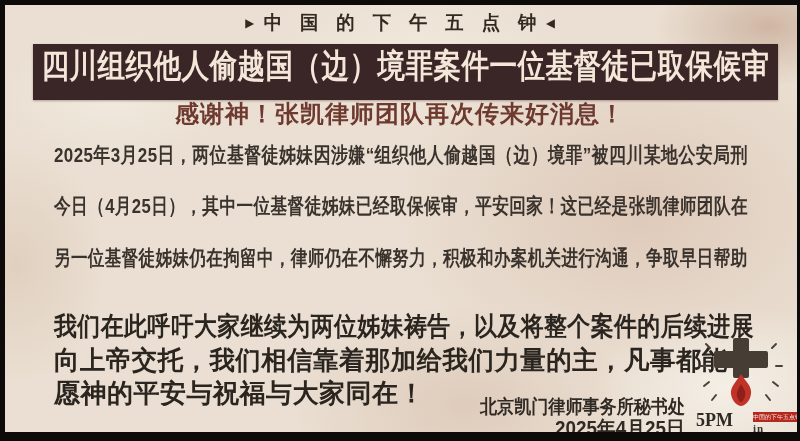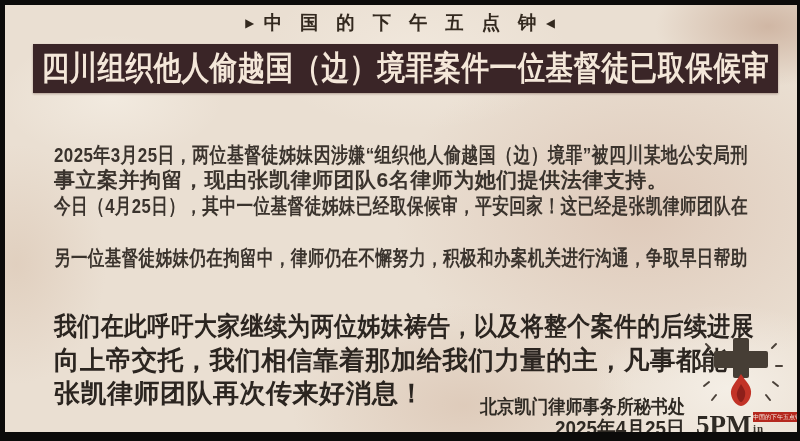--- a/index.html
+++ b/index.html
@@ -26,22 +26,22 @@
     position:absolute;left:0;top:10px;width:800px;height:26px;
     display:flex;align-items:center;justify-content:center;white-space:nowrap;
     color:#33291f;font-family:"Liberation Serif","DejaVu Serif",serif;
     font-size:19px;font-weight:bold;letter-spacing:7px;
   }
   .tagline .arrow{font-family:"DejaVu Sans",sans-serif;font-size:12px;letter-spacing:0;color:#33291f;}
   .tagline .arrow.l{margin-right:10px;}
   .tagline .arrow.r{margin-left:3px;}
 
   .banner{
-    position:absolute;left:33px;top:44px;width:745px;height:49px;
-    background:#3a2527;display:flex;align-items:center;justify-content:center;
+    position:absolute;left:33px;top:44px;width:745px;height:56px;
+    background:#3a2527;display:flex;justify-content:center;
     box-shadow:0 1px 2px rgba(60,30,20,0.35);
   }
   .banner .txt{
     white-space:nowrap;color:#f4e7d9;font-size:33px;font-weight:bold;letter-spacing:0.5px;
   }
 
   .subtitle{position:absolute;left:0;top:98px;width:800px;text-align:center;}
   .subtitle .txt{
     display:inline-block;white-space:nowrap;
     color:#6e3a30;font-size:24px;font-weight:bold;letter-spacing:1px;
@@ -60,21 +60,21 @@
     color:#2f2a24;font-size:19px;font-weight:600;
   }
   .credit.date{font-size:20px;}
 
   .logo{position:absolute;left:688px;top:336px;width:106px;height:102px;z-index:10;}
   .logo svg{position:absolute;left:6px;top:0;}
   .brand{
     position:absolute;left:8px;top:70px;width:98px;height:30px;
     font-family:"Liberation Serif","DejaVu Serif",serif;color:#2e2a24;
   }
-  .brand .fivepm{position:absolute;left:0;top:4px;font-size:27px;font-weight:bold;letter-spacing:0;}
+  .brand .fivepm{position:absolute;left:0;top:4px;font-size:18px;font-weight:bold;letter-spacing:0;}
   .brand .badge{
     position:absolute;left:57px;top:6px;width:44px;height:10px;background:#b5281e;
     color:#f6ece2;font-size:6px;line-height:10px;text-align:center;letter-spacing:0;
     overflow:hidden;white-space:nowrap;font-family:"Liberation Sans","DejaVu Sans",sans-serif;
   }
   .brand .inchina{
     position:absolute;left:57px;top:16px;width:48px;
     font-size:11px;font-weight:bold;letter-spacing:1px;color:#3a342c;
   }
 </style>
@@ -86,29 +86,31 @@
   <div class="tagline" style="transform: scaleX(0.9625); transform-origin: center center;">
     <span class="arrow l">▶</span>
     <span>中 国 的 下 午 五 点 钟</span>
     <span class="arrow r">◀</span>
   </div>
 
   <div class="banner">
     <span class="txt" style="transform: scaleX(0.835821); transform-origin: center center;">四川组织他人偷越国（边）境罪案件一位基督徒已取保候审</span>
   </div>
 
+  <div class="subtitle">
+    <span class="txt">感谢神！张凯律师团队再次传来好消息！</span>
+  </div>
 
   <div class="bodyline" style="top: 141px; transform: scaleX(0.806977); transform-origin: left center;">2025年3月25日，两位基督徒姊妹因涉嫌“组织他人偷越国（边）境罪”被四川某地公安局刑</div>
-  <div class="bodyline" style="top:166px;">事立案并拘留，现由张凯律师团队6名律师为她们提供法律支持。</div>
   <div class="bodyline" style="top: 192px; transform: scaleX(0.793143); transform-origin: left center;">今日（4月25日），其中一位基督徒姊妹已经取保候审，平安回家！这已经是张凯律师团队在</div>
   <div class="bodyline" style="top: 244px; transform: scaleX(0.786848); transform-origin: left center;">另一位基督徒姊妹仍在拘留中，律师仍在不懈努力，积极和办案机关进行沟通，争取早日帮助</div>
 
   <div class="emline" style="top: 309px; transform: scaleX(0.880503); transform-origin: left center;">我们在此呼吁大家继续为两位姊妹祷告，以及将整个案件的后续进展</div>
   <div class="emline" style="top: 343px; transform: scaleX(0.977654); transform-origin: left center;">向上帝交托，我们相信靠着那加给我们力量的主，凡事都能！</div>
-  <div class="emline" style="top:376px;">张凯律师团队再次传来好消息！</div>
+  <div class="emline" style="top:376px;">愿神的平安与祝福与大家同在！</div>
 
   <div class="credit org" style="top: 394px; transform: scaleX(0.899123); transform-origin: right center;">北京凯门律师事务所秘书处</div>
   <div class="credit date" style="top: 415px; transform: scaleX(0.942029); transform-origin: right center;">2025年4月25日</div>
 
   <div class="logo">
     <svg width="94" height="72" viewBox="0 0 94 72">
 
       <g stroke="#4a4139" stroke-width="2" stroke-linecap="round">
         <line x1="12" y1="8" x2="16" y2="12"></line>
         <line x1="82" y1="8" x2="78" y2="12"></line>

